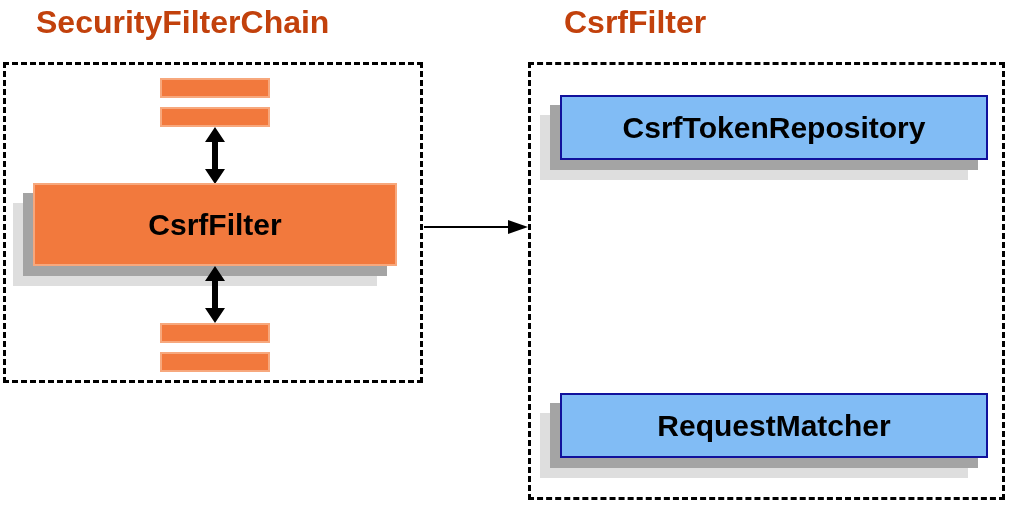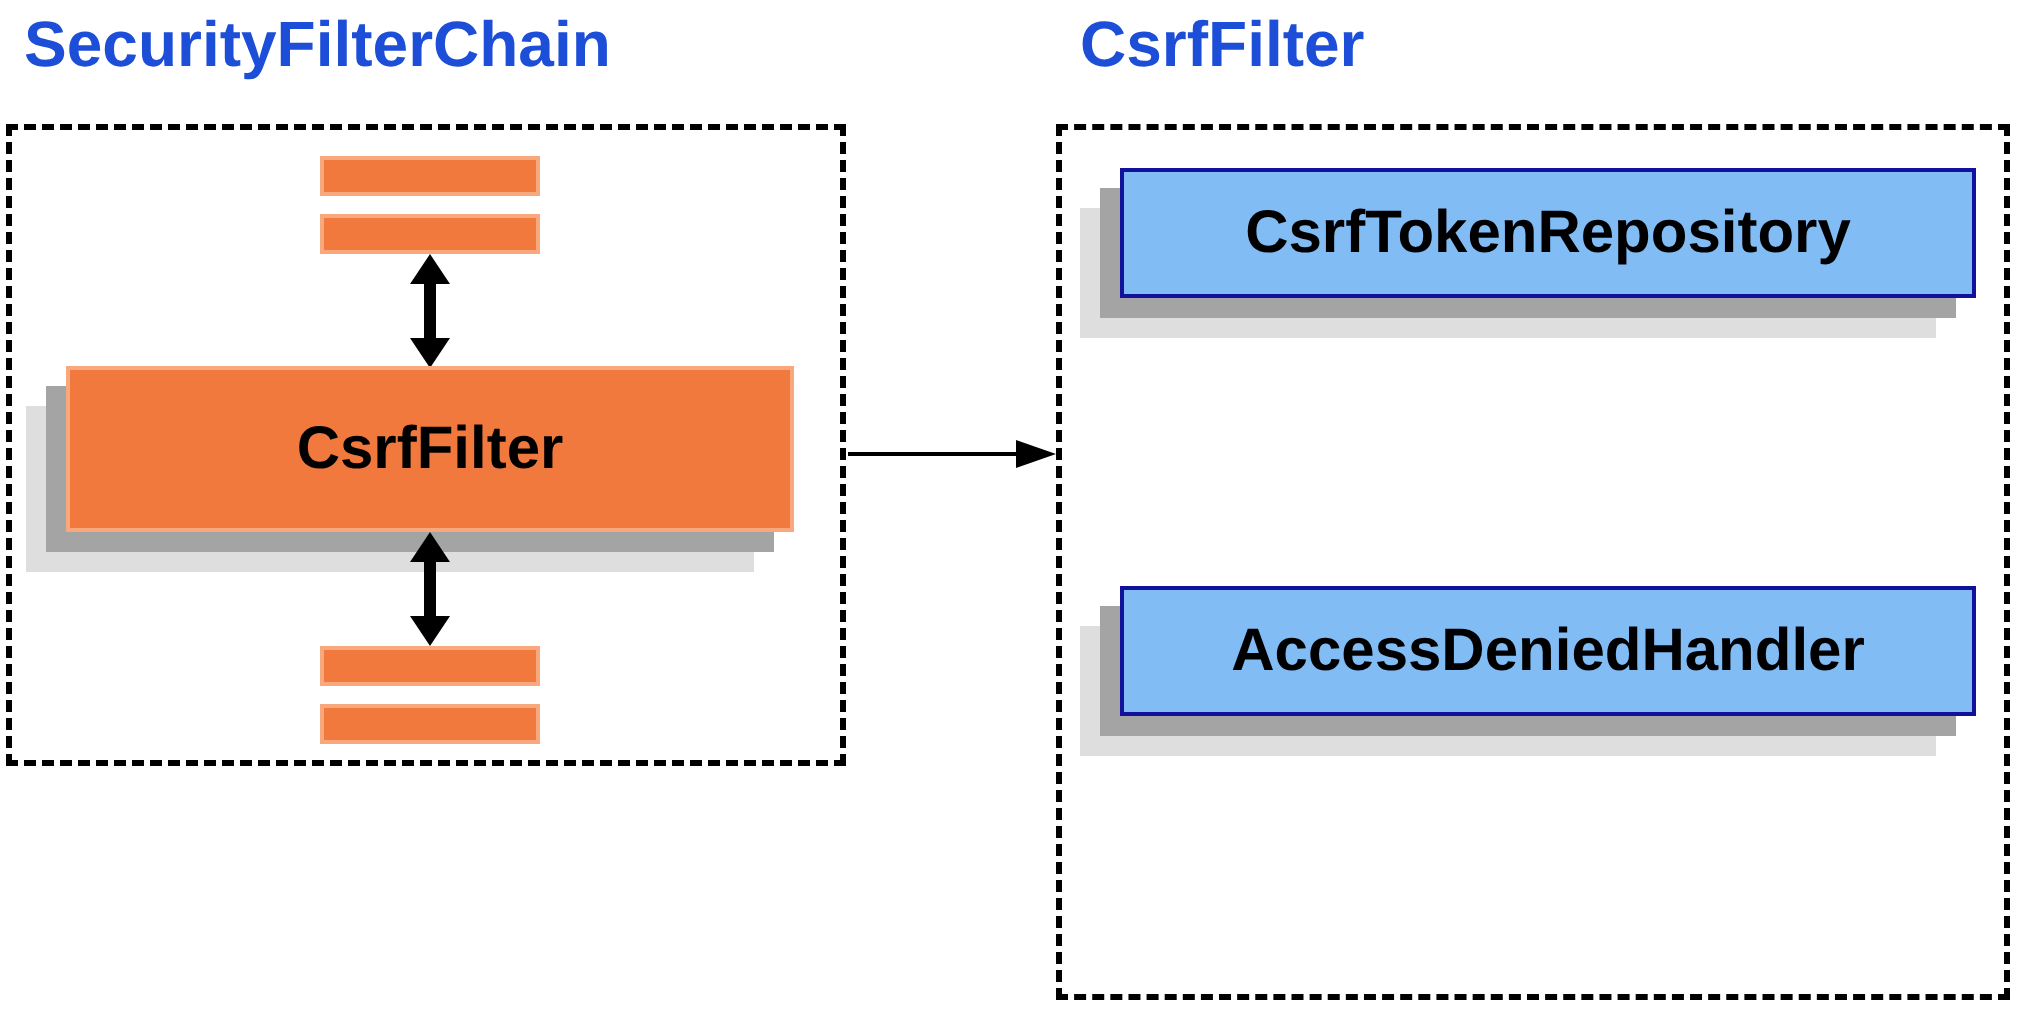--- a/index.html
+++ b/index.html
@@ -7,23 +7,24 @@
     position:relative;
     width:1010px;height:505px;
     background:#ffffff;
     font-family:"Liberation Sans",sans-serif;
     overflow:hidden;
   }
   .title{
     position:absolute;
     font-size:32px;
     font-weight:bold;
-    color:#1d4ed8;
+    color:#c2410c;
     white-space:nowrap;
     line-height:1.1;
+    margin-left:24px;
   }
   .title-left{left:12px;top:5px;}
   .title-right{left:540px;top:5px;}
   .dashed{
     position:absolute;
     border:3px dashed #000000;
     box-sizing:border-box;
     background:transparent;
   }
   .dashed-left{left:3px;top:62px;width:420px;height:321px;}
@@ -52,21 +53,21 @@
   .component-node{
     position:absolute;
     left:560px;width:428px;height:65px;
     background:#81BCF5;
     border:2px solid #11119C;
     box-sizing:border-box;
     box-shadow:-10px 10px 0 #A4A4A4, -20px 20px 0 #DEDEDE;
     display:flex;align-items:center;justify-content:center;
     font-size:30px;font-weight:bold;color:#000000;
   }
-  .comp1{top:84px;}
+  .comp1{top:95px;}
   .comp2{top:193px;}
   .comp3{top:293px;}
   .comp4{top:393px;}
   .varrow{position:absolute;left:204px;width:22px;height:57px;}
   .varrow-top{top:127px;}
   .varrow-bottom{top:266px;}
   .harrow{position:absolute;left:424px;top:219px;width:104px;height:16px;}
 </style>
 </head>
 <body>
@@ -102,18 +103,18 @@
     <polygon points="104,8 84,1 84,15" fill="#000000"></polygon>
   </svg>
 
   <div class="dashed dashed-right"></div>
 
   <div class="component-node comp1">
     <span>CsrfTokenRepository</span>
   </div>
 
 
-  <div class="component-node comp3">
-    <span>AccessDeniedHandler</span>
+
+  <div class="component-node comp4">
+    <span>RequestMatcher</span>
   </div>
-
 
 </div>
 
 </body></html>

